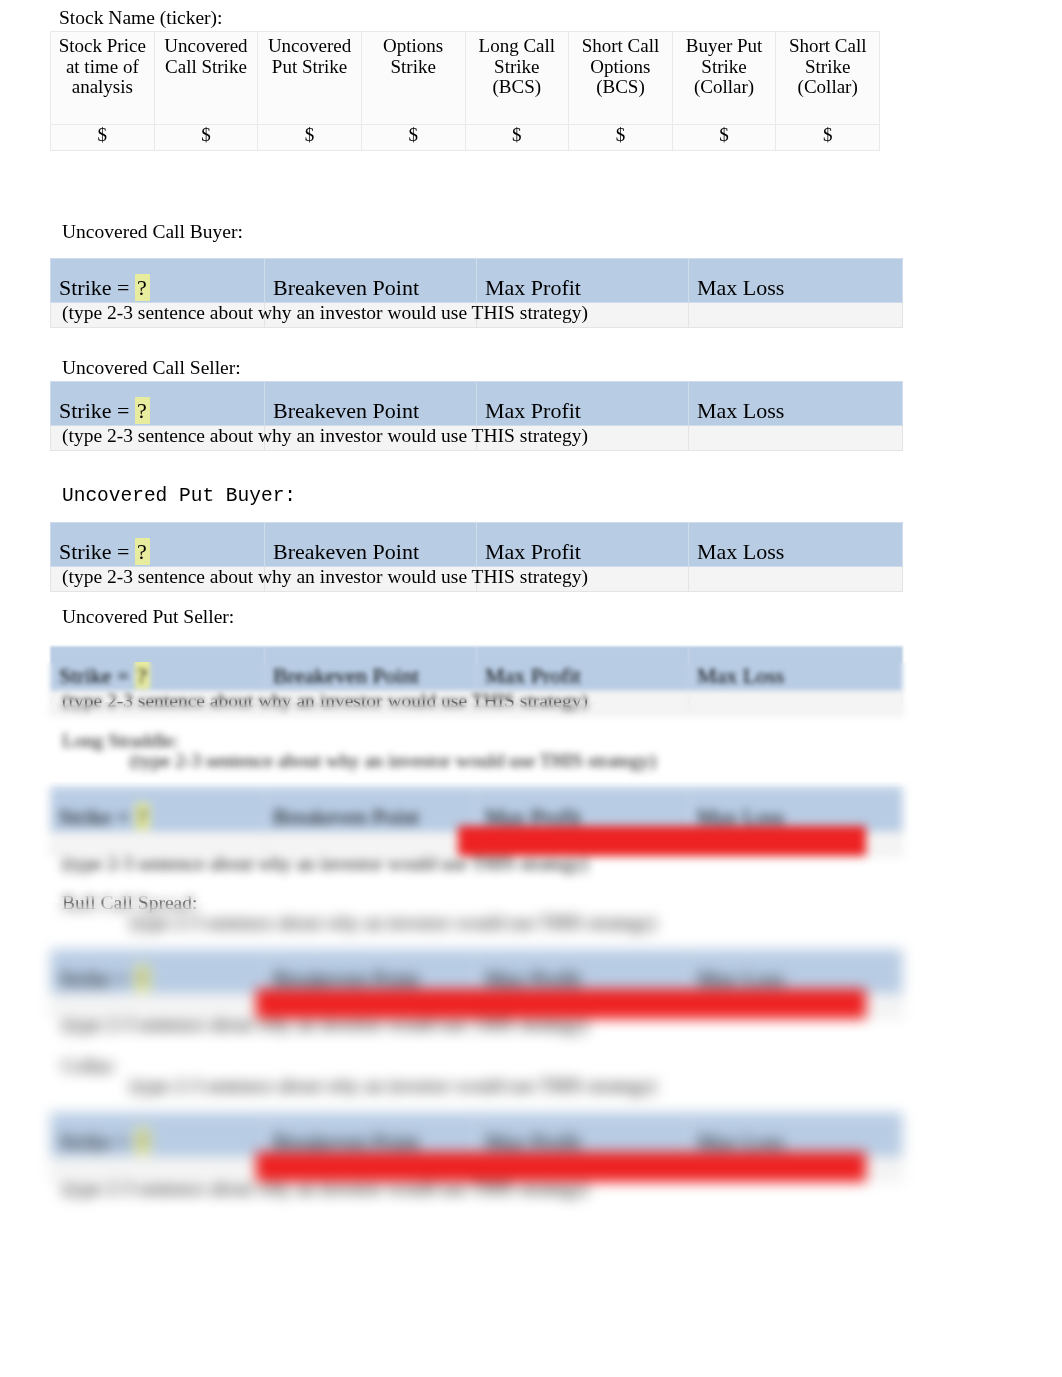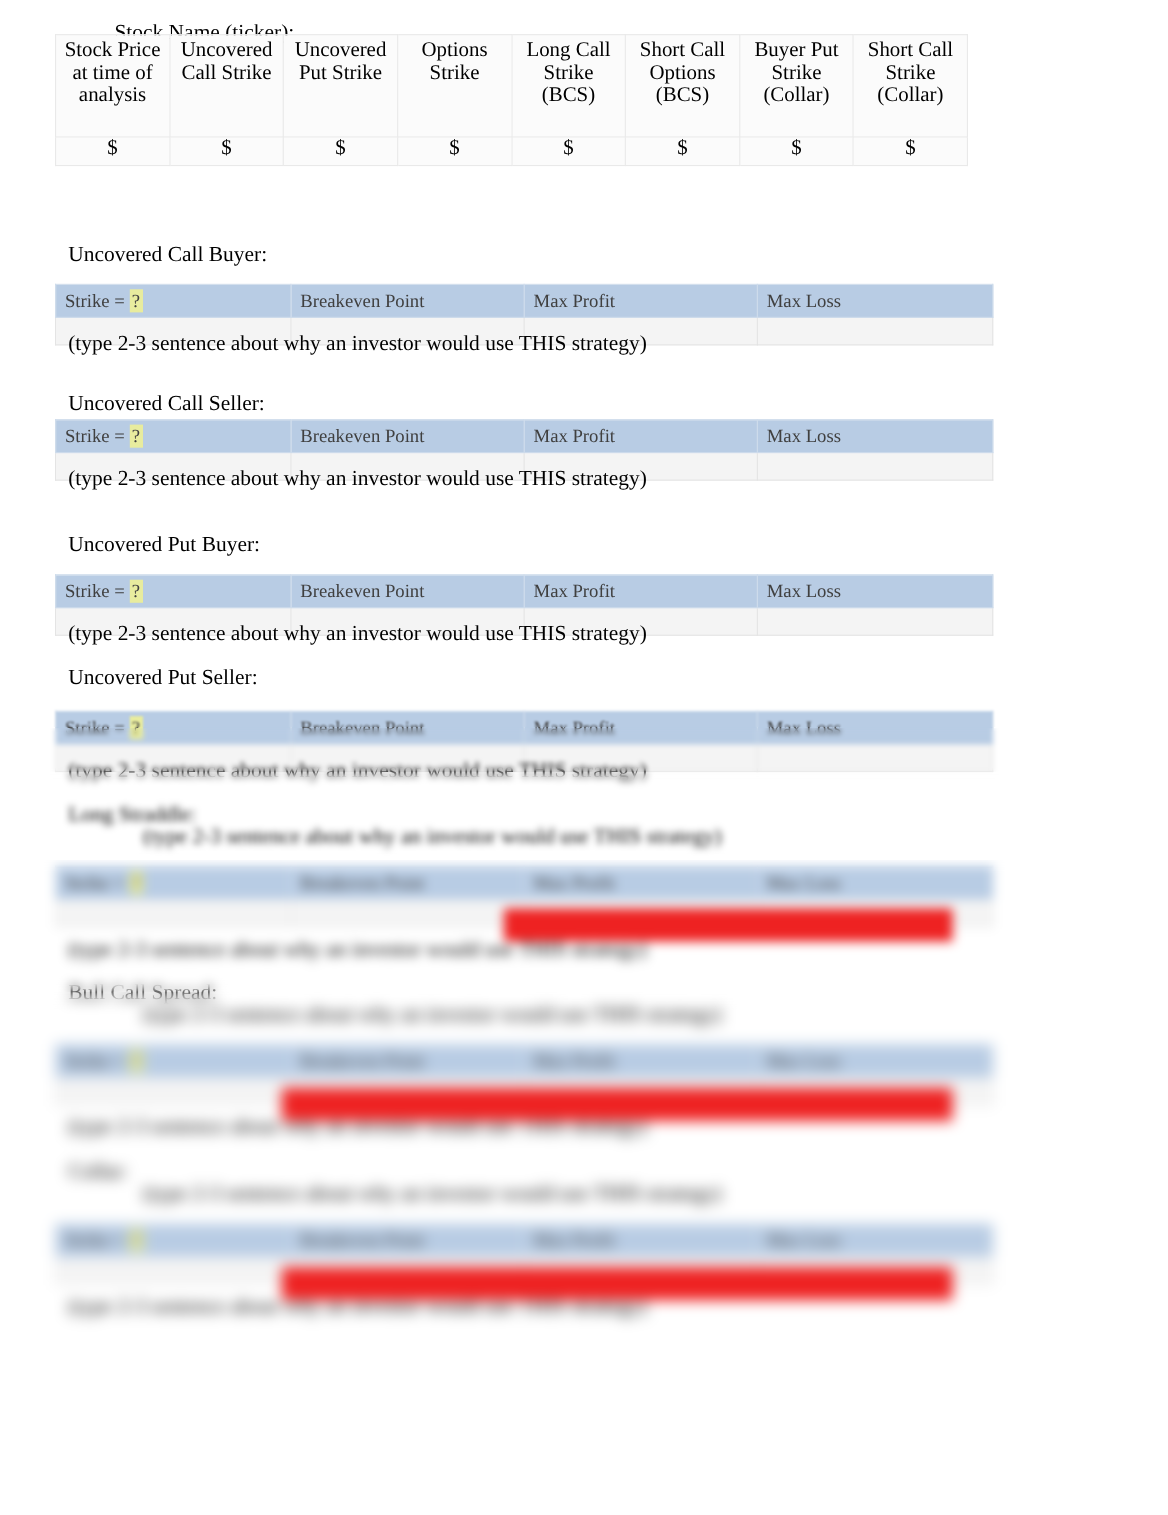--- a/index.html
+++ b/index.html
@@ -66,25 +66,25 @@
   .strat-table {
     position: absolute;
     left: 50px;
     width: 816px;
     border-collapse: collapse;
     table-layout: fixed;
   }
   .strat-table tr.head td {
     background: #b8cce4;
     height: 29px;
-    font-size: 17px;
+    font-size: 22px;
     line-height: 29px;
-    padding: 0 0 0 8px;
+    padding: 14px 0 0 8px;
     border: 1px solid #cfdceb;
-    color: #404040;
+    color: #000000;
     vertical-align: middle;
     white-space: nowrap;
   }
   .strat-table tr.body td {
     background: #f4f4f4;
     height: 24px;
     border: 1px solid #e4e4e4;
     padding: 0;
   }
   .hl {
@@ -112,21 +112,21 @@
   .b2 { backdrop-filter: blur(2.4px);  -webkit-backdrop-filter: blur(2.4px); }
   .b3 { backdrop-filter: blur(3.6px);  -webkit-backdrop-filter: blur(3.6px); }
   .b4 { backdrop-filter: blur(5.0px);  -webkit-backdrop-filter: blur(5.0px); }
   .b5 { backdrop-filter: blur(6.5px);  -webkit-backdrop-filter: blur(6.5px); }
 </style>
 </head>
 <body>
 
 <div class="page">
 
-  <div class="para" style="left:59px; top:19px;margin-left:45px;">Stock Name (ticker):</div>
+  <div class="para" style="left:59px; top:7px;">Stock Name (ticker):</div>
 
   <table class="strike-table">
     <tbody>
         <tr>
       <td class="hdr">Stock Price at time of analysis</td>
       <td class="hdr">Uncovered Call Strike</td>
       <td class="hdr">Uncovered Put Strike</td>
       <td class="hdr">Options Strike</td>
       <td class="hdr">Long Call Strike (BCS)</td>
       <td class="hdr">Short Call Options (BCS)</td>
@@ -182,21 +182,21 @@
       <td></td>
       <td></td>
       <td></td>
       <td></td>
     </tr>
   </tbody>
     </table>
 
   <div class="para" style="left:62px; top:425px;">(type 2-3 sentence about why an investor would use THIS strategy)</div>
 
-  <div class="para" style="left:62px; top:485px;">Uncovered Put Buyer:</div>
+  <div class="para" style="left:62px; top:485px;font-family:Liberation Mono, monospace;">Uncovered Put Buyer:</div>
 
   <table class="strat-table" style="top:522px;">
     <tbody>
         <tr class="head">
       <td style="width:205px;"><span>Strike = </span><span class="hl">?</span></td>
       <td style="width:203px;">Breakeven Point</td>
       <td style="width:203px;">Max Profit</td>
       <td style="width:205px;">Max Loss</td>
     </tr>
     <tr class="body">

